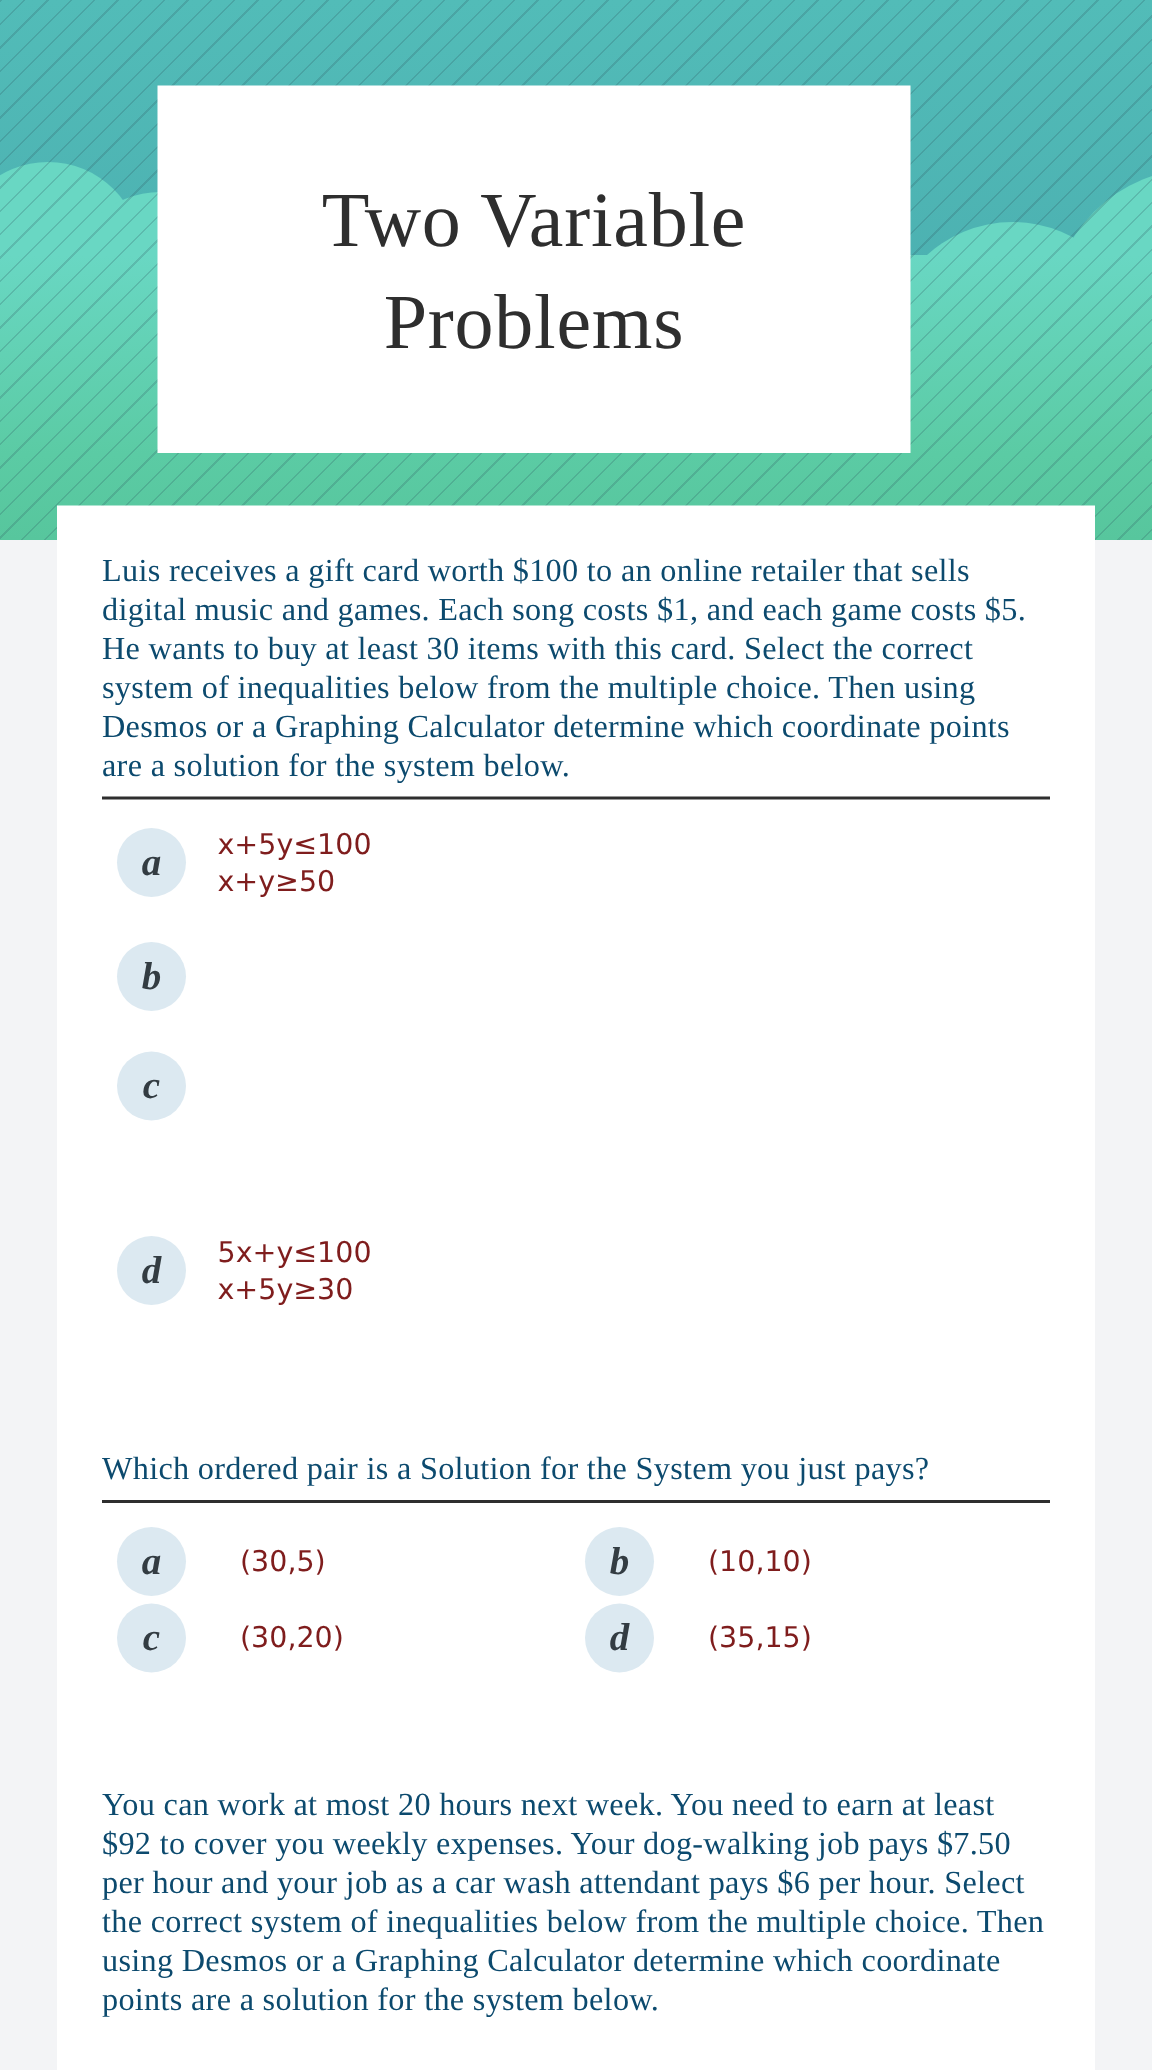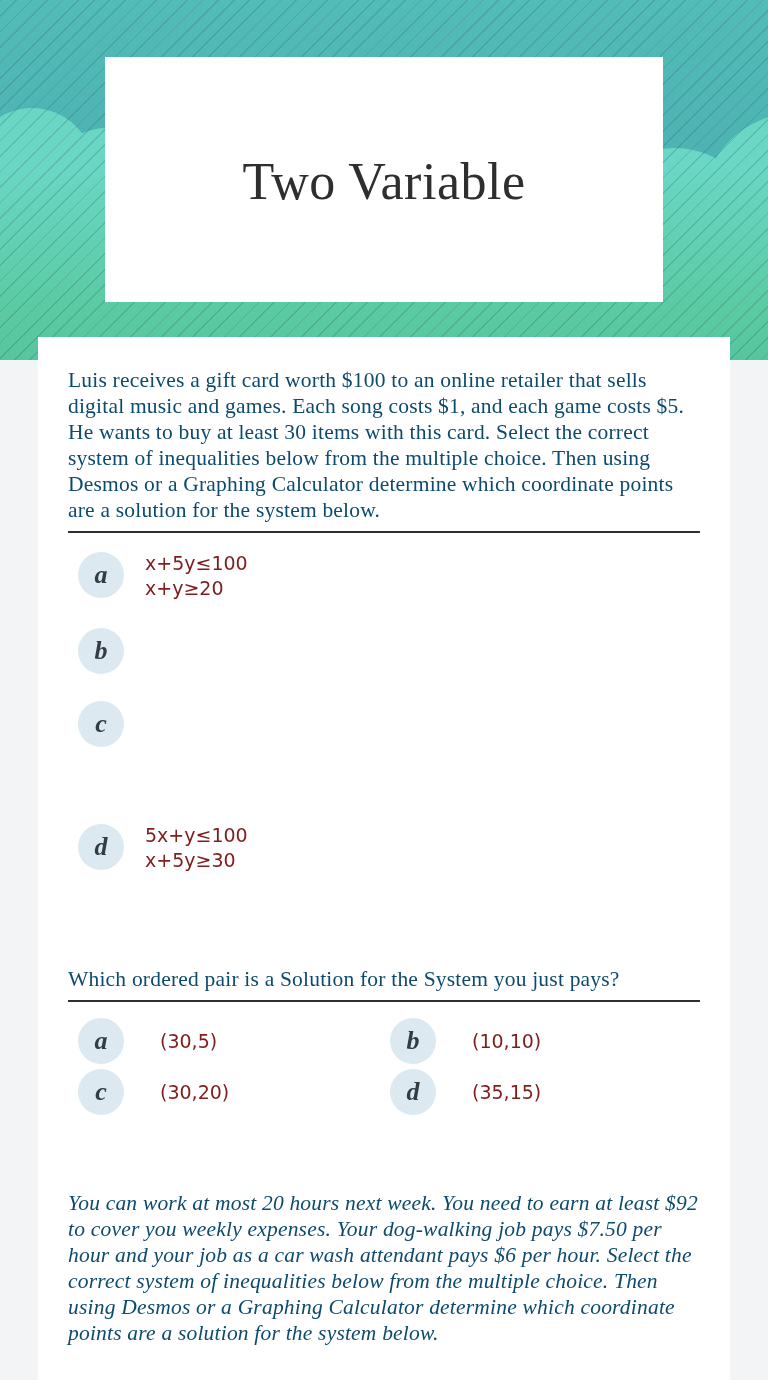--- a/index.html
+++ b/index.html
@@ -30,21 +30,21 @@
   }
   .stripes {
     position:absolute; inset:0;
     background:repeating-linear-gradient(135deg,
       rgba(45,85,95,0.22) 0px, rgba(45,85,95,0.22) 1.2px,
       transparent 1.2px, transparent 11px);
   }
 
   
   .title-card {
-    position:absolute; left:105px; top:57px; width:558px; height:245px;
+    position:absolute; left:105px; top:57px; width:502px; height:245px;
     background:#ffffff; z-index:5;
     display:flex; flex-direction:column; justify-content:center;
     padding-top:4px;
   }
   .title-line {
     font-family:"Liberation Serif", serif;
     font-size:52px; line-height:68px; font-weight:400;
     color:#2e2e2e; text-align:center; letter-spacing:0.5px;
   }
 
@@ -85,49 +85,50 @@
 
   .q2-section { margin-top:93px; }
   .options-q2 {
     margin:16px 0 0 10px;
     display:grid; grid-template-columns:312px 1fr; row-gap:5px;
   }
   .opt-row-q2 { display:flex; align-items:center; cursor:pointer; }
   .opt-row-q2 .letter-badge { margin-top:0; }
   .opt-label { margin-left:36px; }
 
-  .q3-section { margin-top:75px;font-style:italic; }
+  .q3-section { margin-top:75px; }
 </style>
 </head>
 <body>
 
 <div class="header">
   <div class="cloud c1"></div>
   <div class="cloud c2"></div>
   <div class="cloud c3"></div>
   <div class="cloud c4"></div>
   <div class="cloud-rect"></div>
   <div class="stripes"></div>
 </div>
 
 <div class="title-card">
   <div class="title-line">Two Variable</div>
+  <div class="title-line">Problems</div>
 </div>
 
 <div class="content-card">
 
   <p class="para">Luis receives a gift card worth $100 to an online retailer that sells digital music and games. Each song costs $1, and each game costs $5. He wants to buy at least 30 items with this card. Select the correct system of inequalities below from the multiple choice. Then using Desmos or a Graphing Calculator determine which coordinate points are a solution for the system below.</p>
   <hr class="divider">
 
   <div class="options-q1">
     <div class="opt-row">
       <div class="letter-badge">a</div>
       <div class="opt-lines">
         <div class="opt-line">x+5y≤100</div>
-        <div class="opt-line">x+y≥20</div>
+        <div class="opt-line">x+y≥50</div>
       </div>
     </div>
     <div class="opt-row">
       <div class="letter-badge">b</div>
     </div>
     <div class="opt-row">
       <div class="letter-badge">c</div>
     </div>
     <div class="opt-row extra-gap">
       <div class="letter-badge">d</div>

